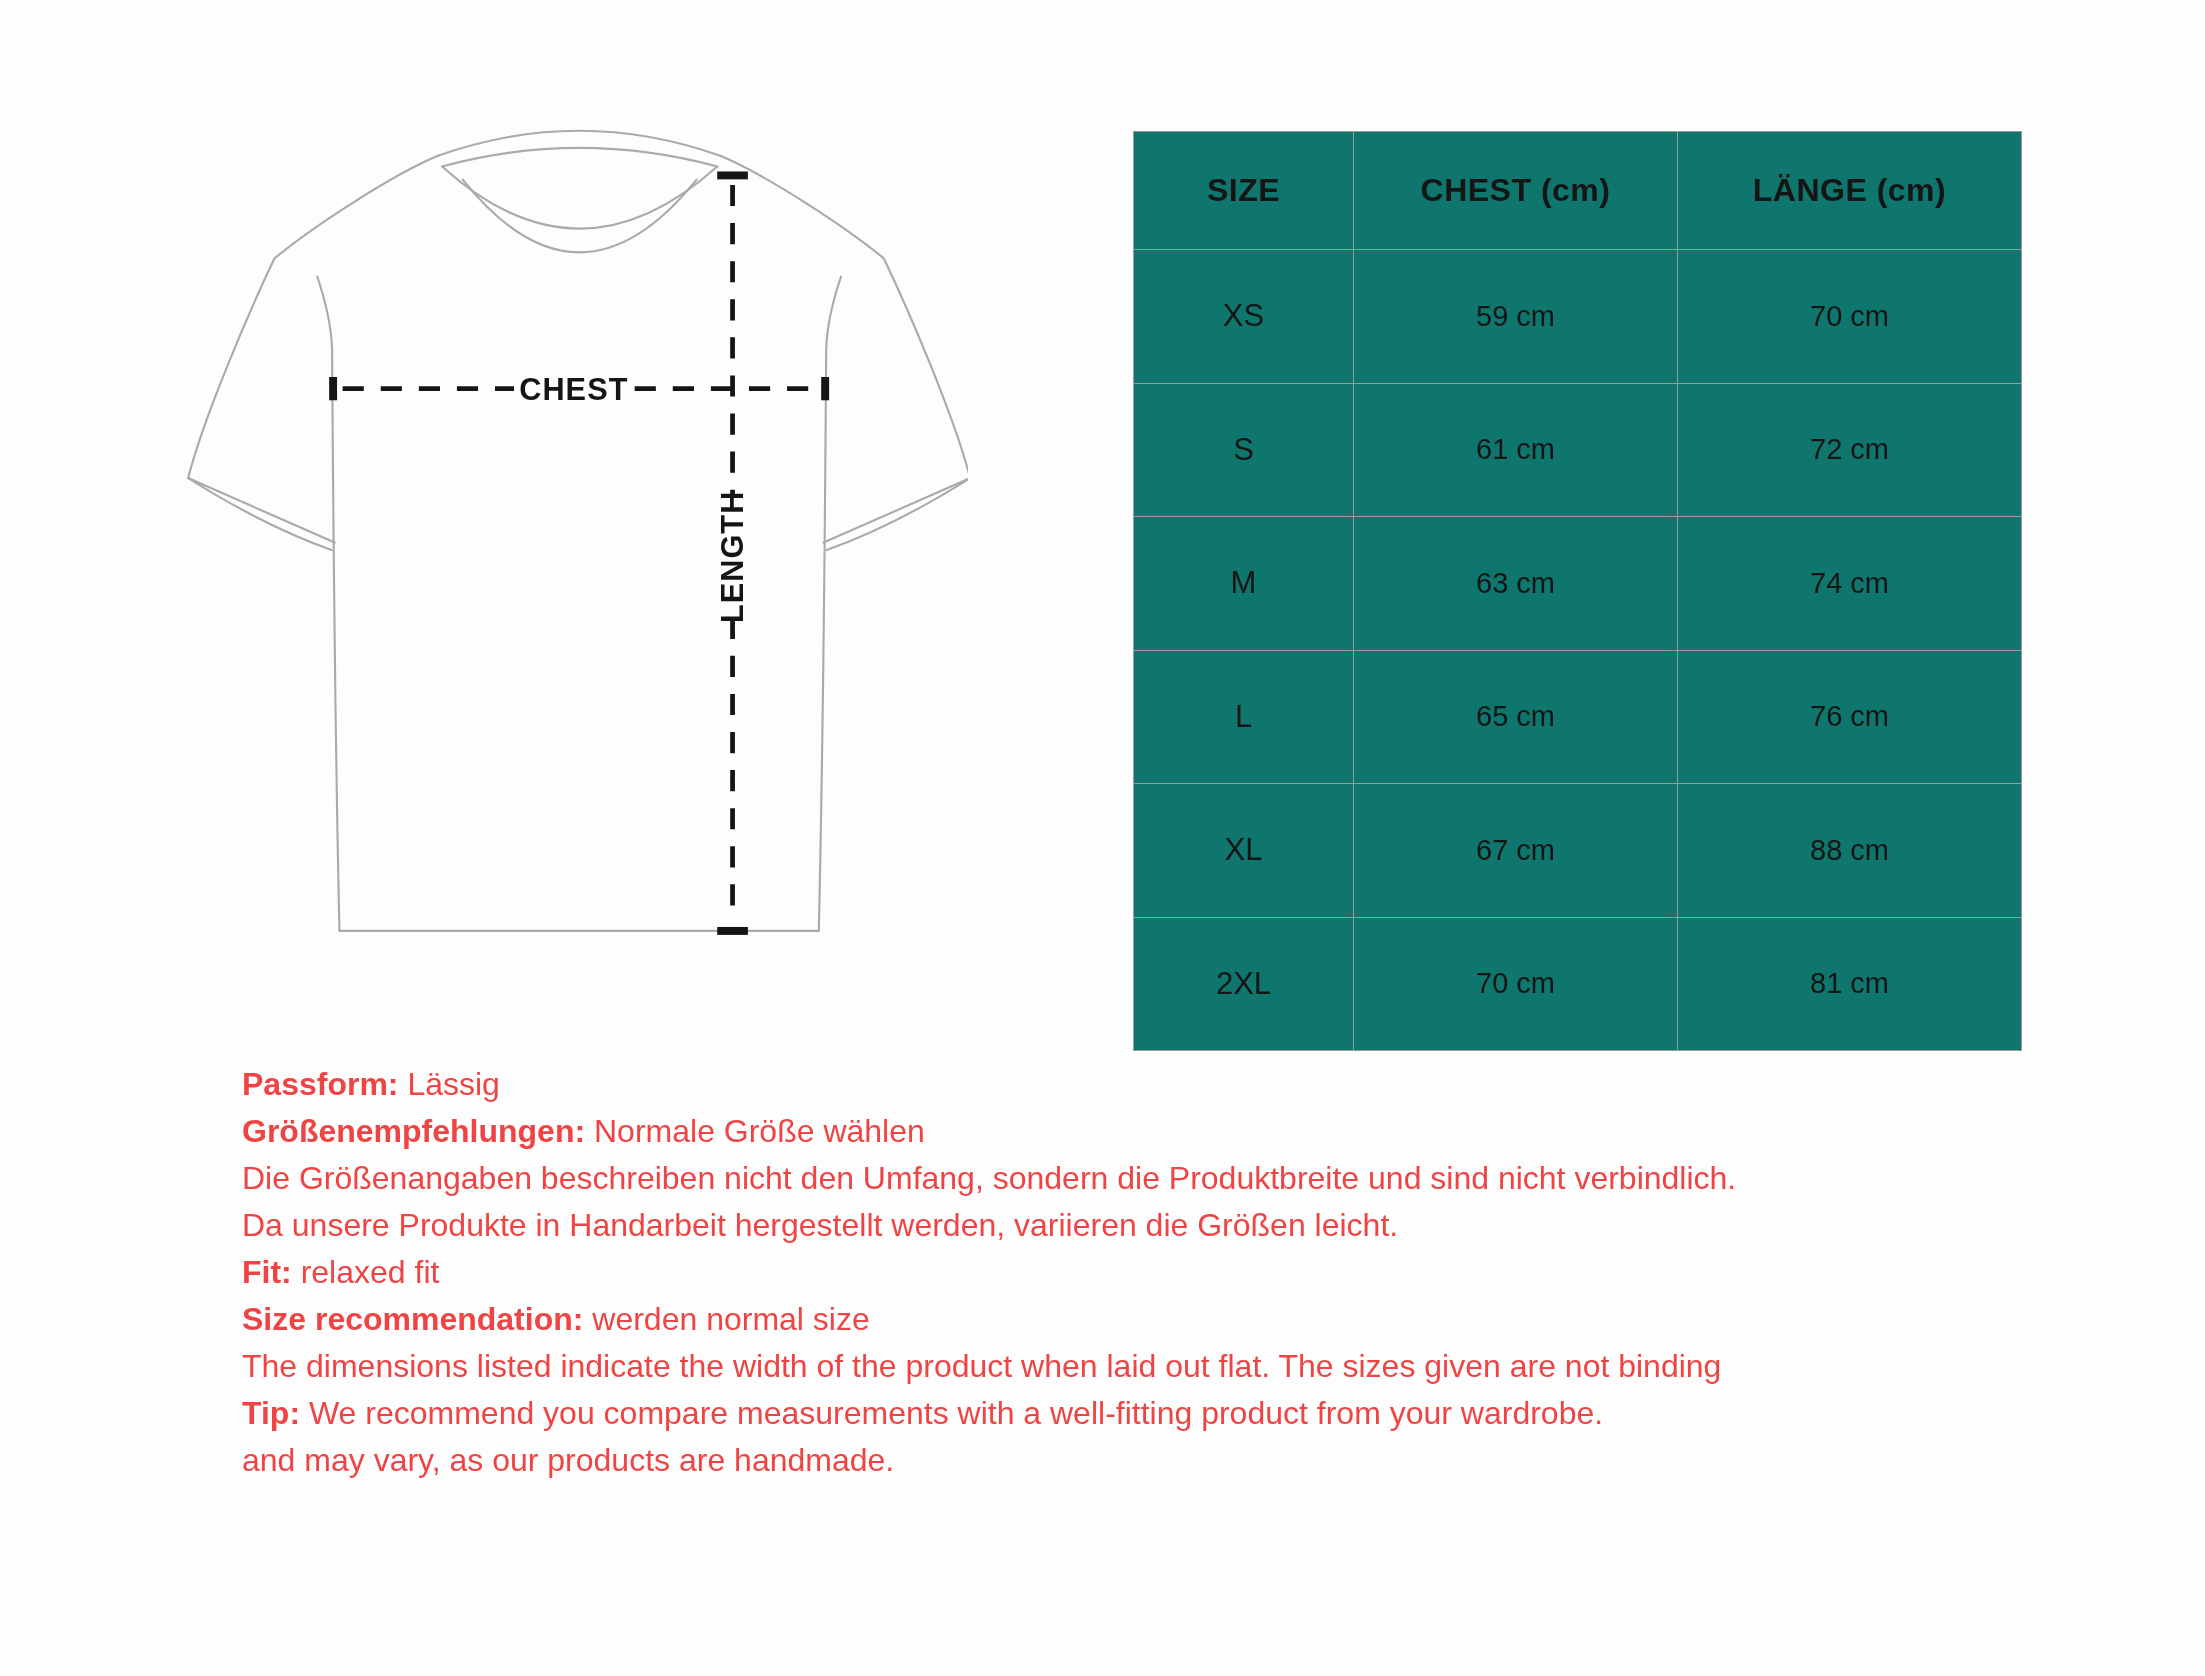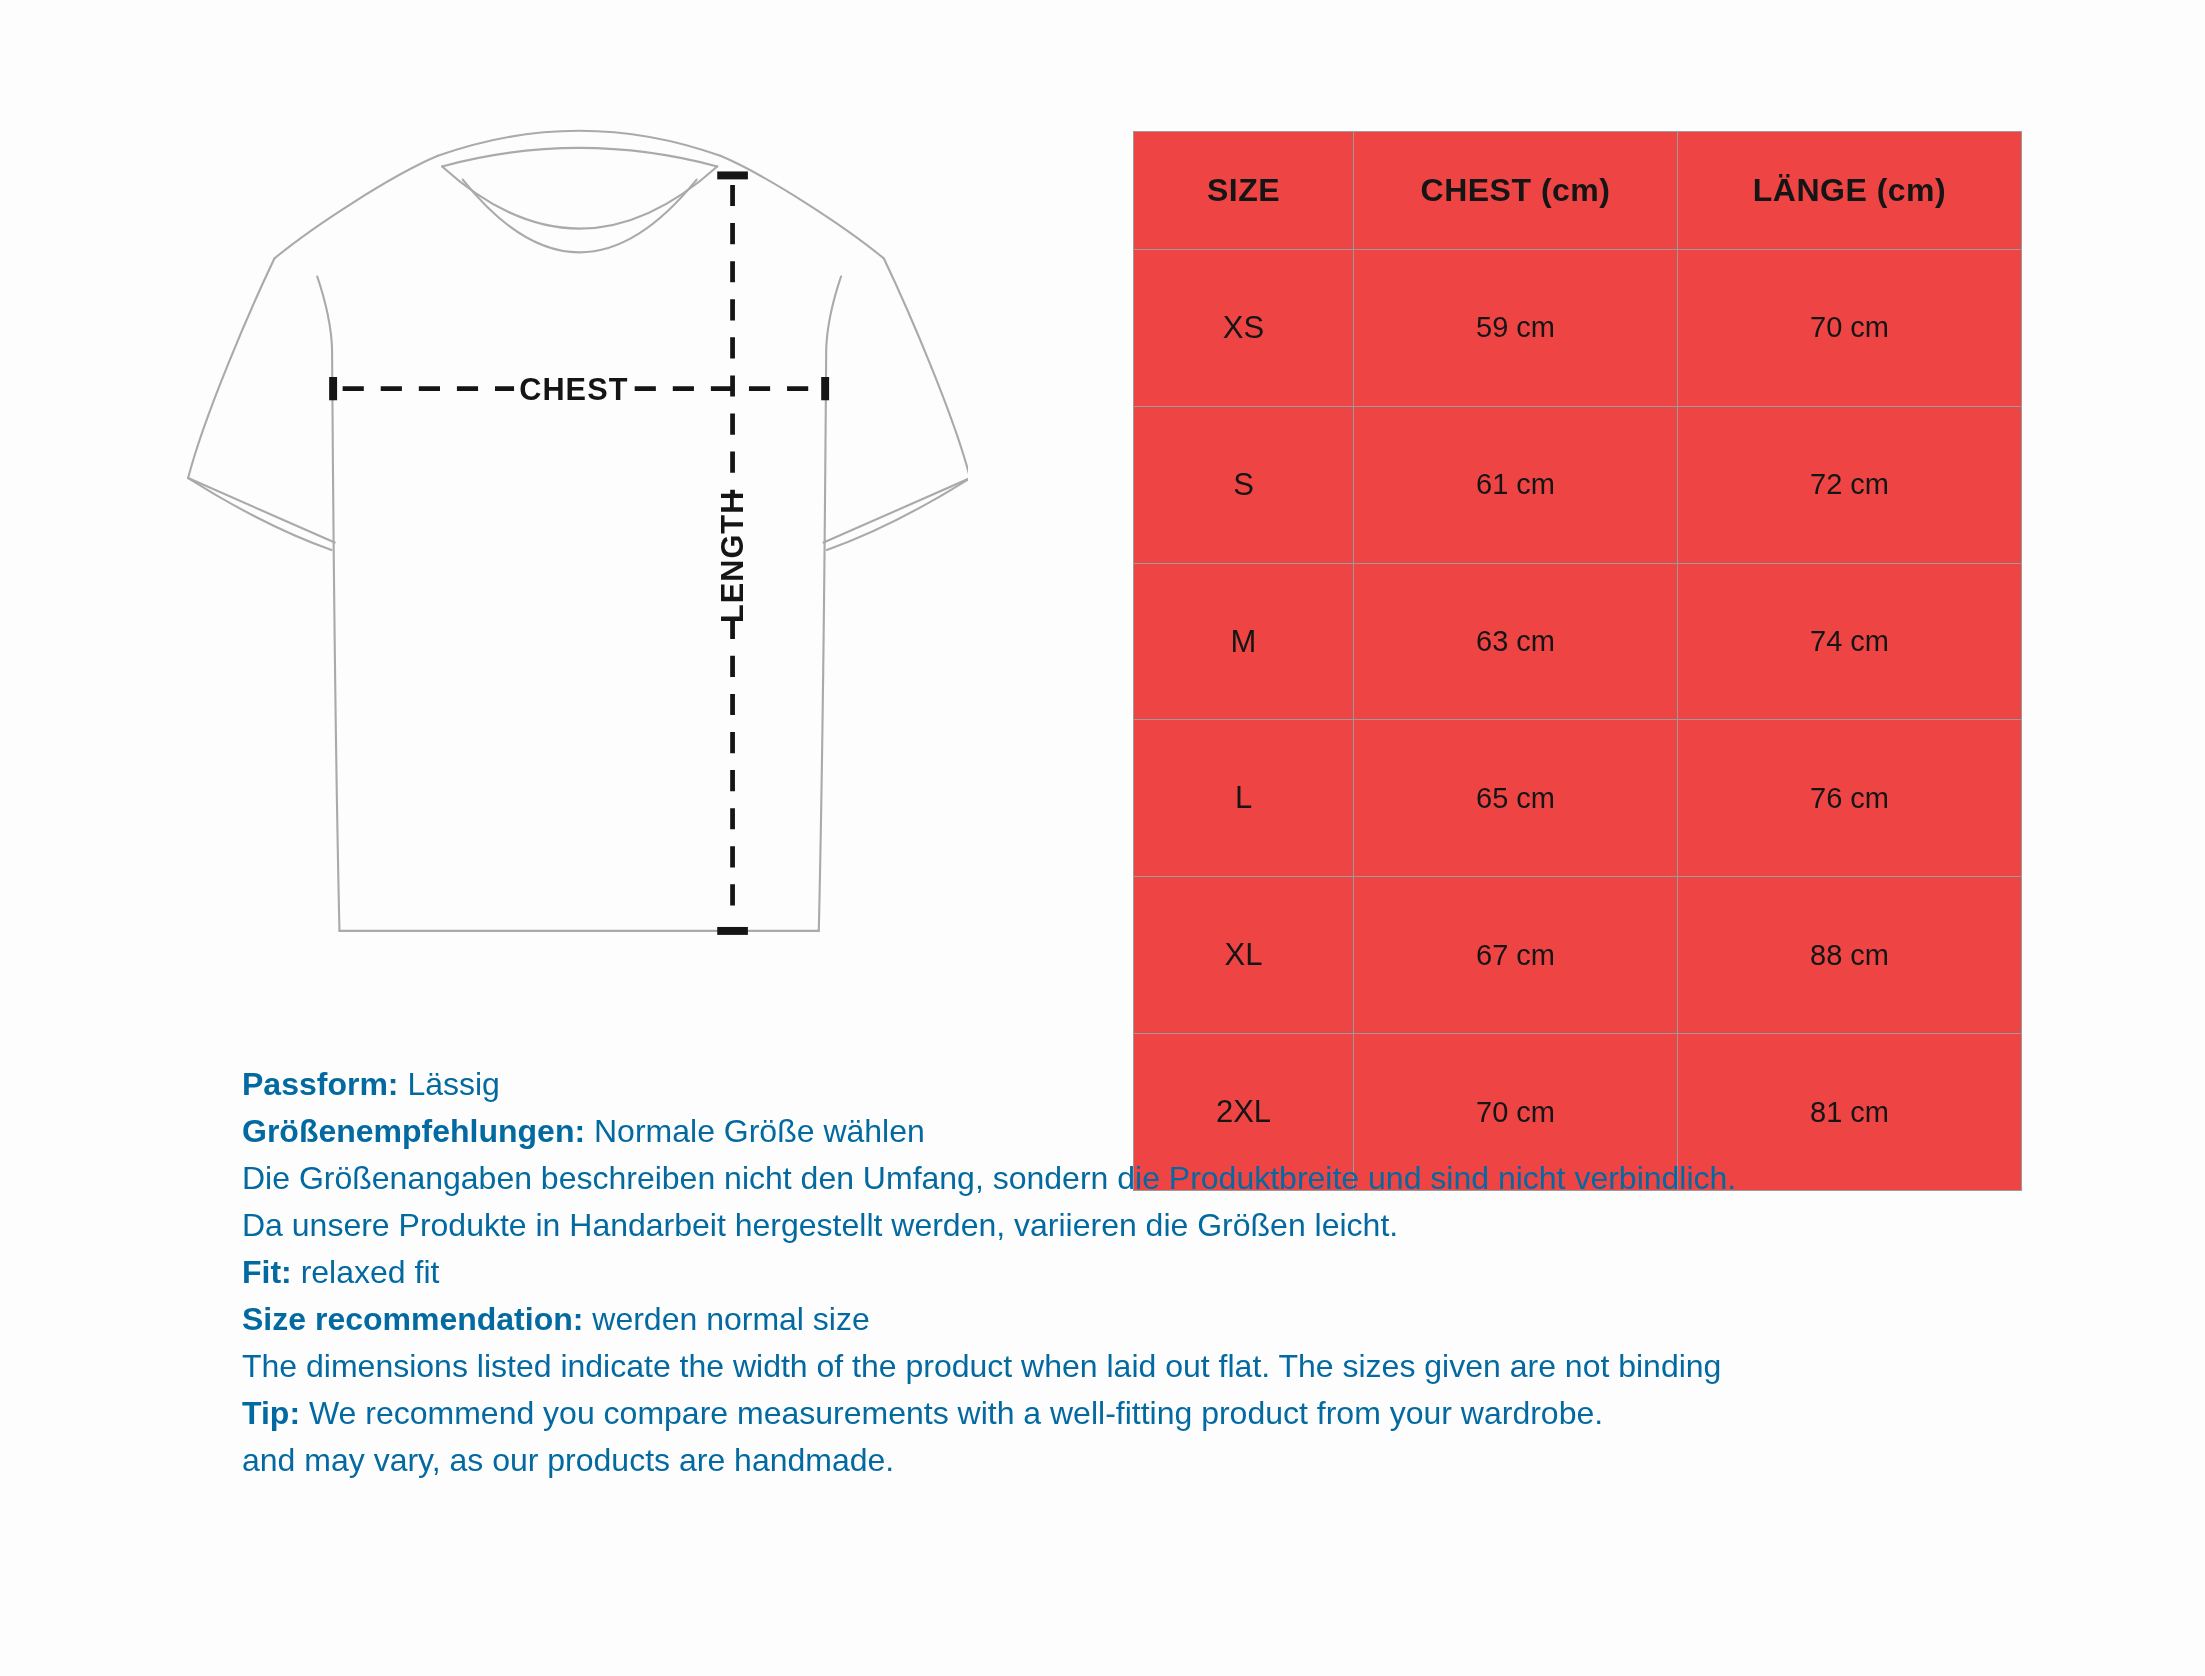--- a/index.html
+++ b/index.html
@@ -50,24 +50,24 @@
     letter-spacing: 2px;
     fill: #151515;
   }
 
   
   .size-table {
     position: absolute;
     left: 1133px;
     top: 131px;
     width: 888px;
-    height: 1060px;
+    height: 920px;
     border-collapse: collapse;
     table-layout: fixed;
-    background: #ef4444;
+    background: #0f766e;
   }
   .size-table th, .size-table td {
     border: 1.6px solid #9b9b9b;
     text-align: center;
     vertical-align: middle;
     padding: 0;
   }
   .size-table tr { height: 118px; }
   .size-table th {
     font-size: 32px;
@@ -84,21 +84,21 @@
   }
 
   
   .info {
     position: absolute;
     left: 242px;
     top: 1061px;
     width: 1799px;
     font-size: 32px;
     line-height: 47px;
-    color: #0369a1;
+    color: #ef4444;
   }
   .info .line { white-space: pre-wrap; }
   .info .b { font-weight: bold; }
   .block-en { }
 </style>
 </head>
 <body>
 
 <div class="diagram">
   <svg viewBox="0 0 1720 1640">

